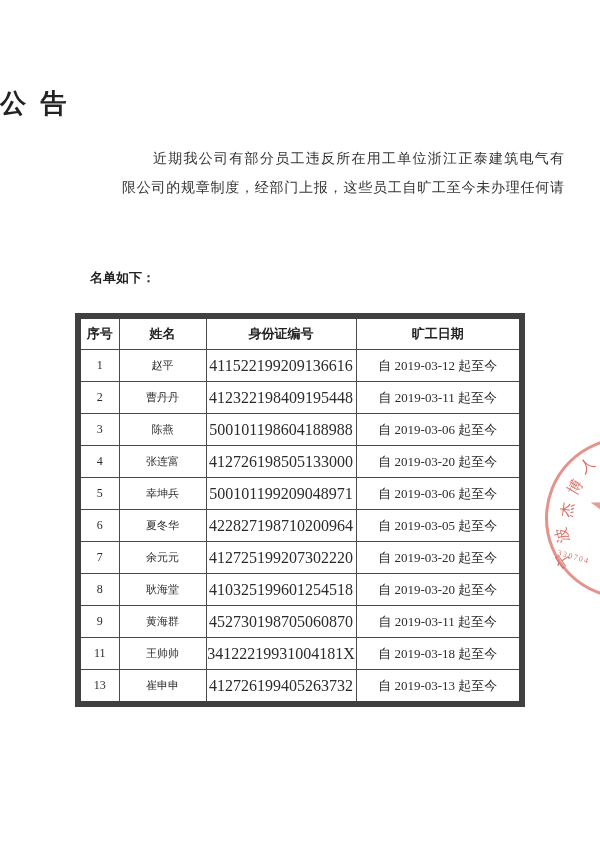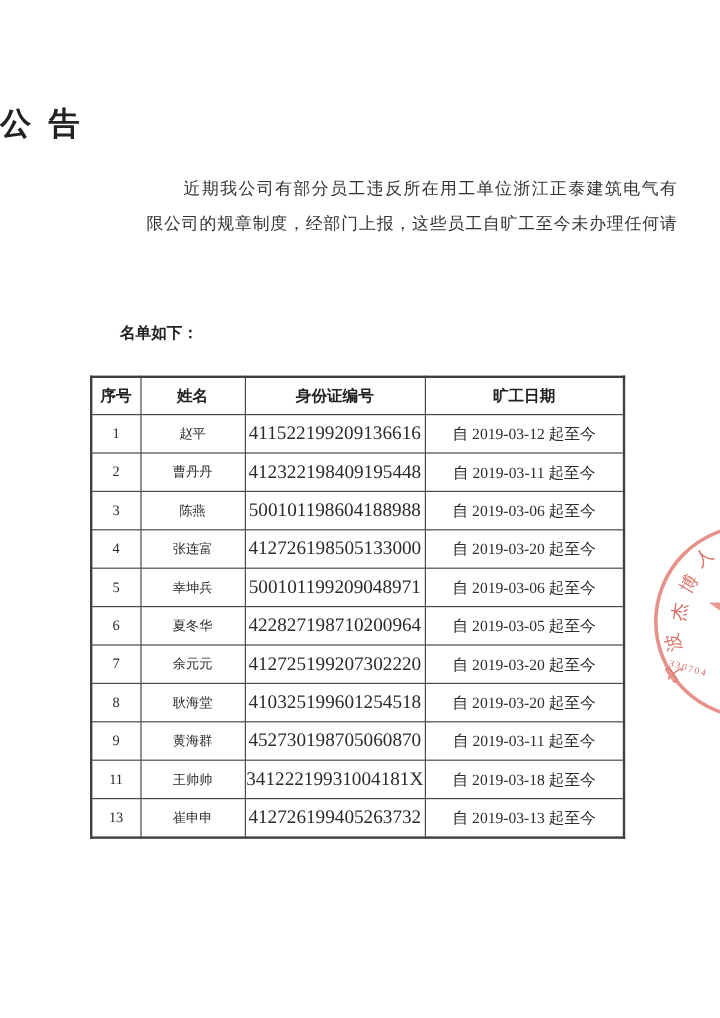--- a/index.html
+++ b/index.html
@@ -10,26 +10,26 @@
   }
   .title {
     position:absolute; top:86px; left:0; width:572px; text-align:left;
     font-size:26px; font-weight:bold; letter-spacing:4px; color:#222;
   }
   .paragraph { position:absolute; left:86px; top:144px; width:442px;
     font-size:14px; line-height:29px; color:#333;margin-left:36px; }
   .para-line { height:29px; overflow:hidden; }
   .fill { text-align:justify; text-align-last:justify; }
   .indent { text-indent:31px; }
-  .list-label { position:absolute; left:100px; top:269px; font-size:13px;
+  .list-label { position:absolute; left:90px; top:269px; font-size:13px;
     font-weight:bold; color:#222; }
   table.roster {
     position:absolute; left:75px; top:313px; width:444px;
     border-collapse:collapse; table-layout:fixed;
-    border:2px solid #404040;
+    border:6px solid #404040;
   }
   .roster th, .roster td {
     border:1px solid #4a4a4a; text-align:center; vertical-align:middle;
     padding:0; overflow:hidden; white-space:nowrap;
   }
   .roster th { height:30px; font-size:13px; font-weight:bold; color:#222; }
   .roster td { height:31px; color:#2b2b2b; }
   .cell-no   { font-size:12px; }
   .cell-name { font-size:11px; }
   .cell-id   { font-size:16px; }

